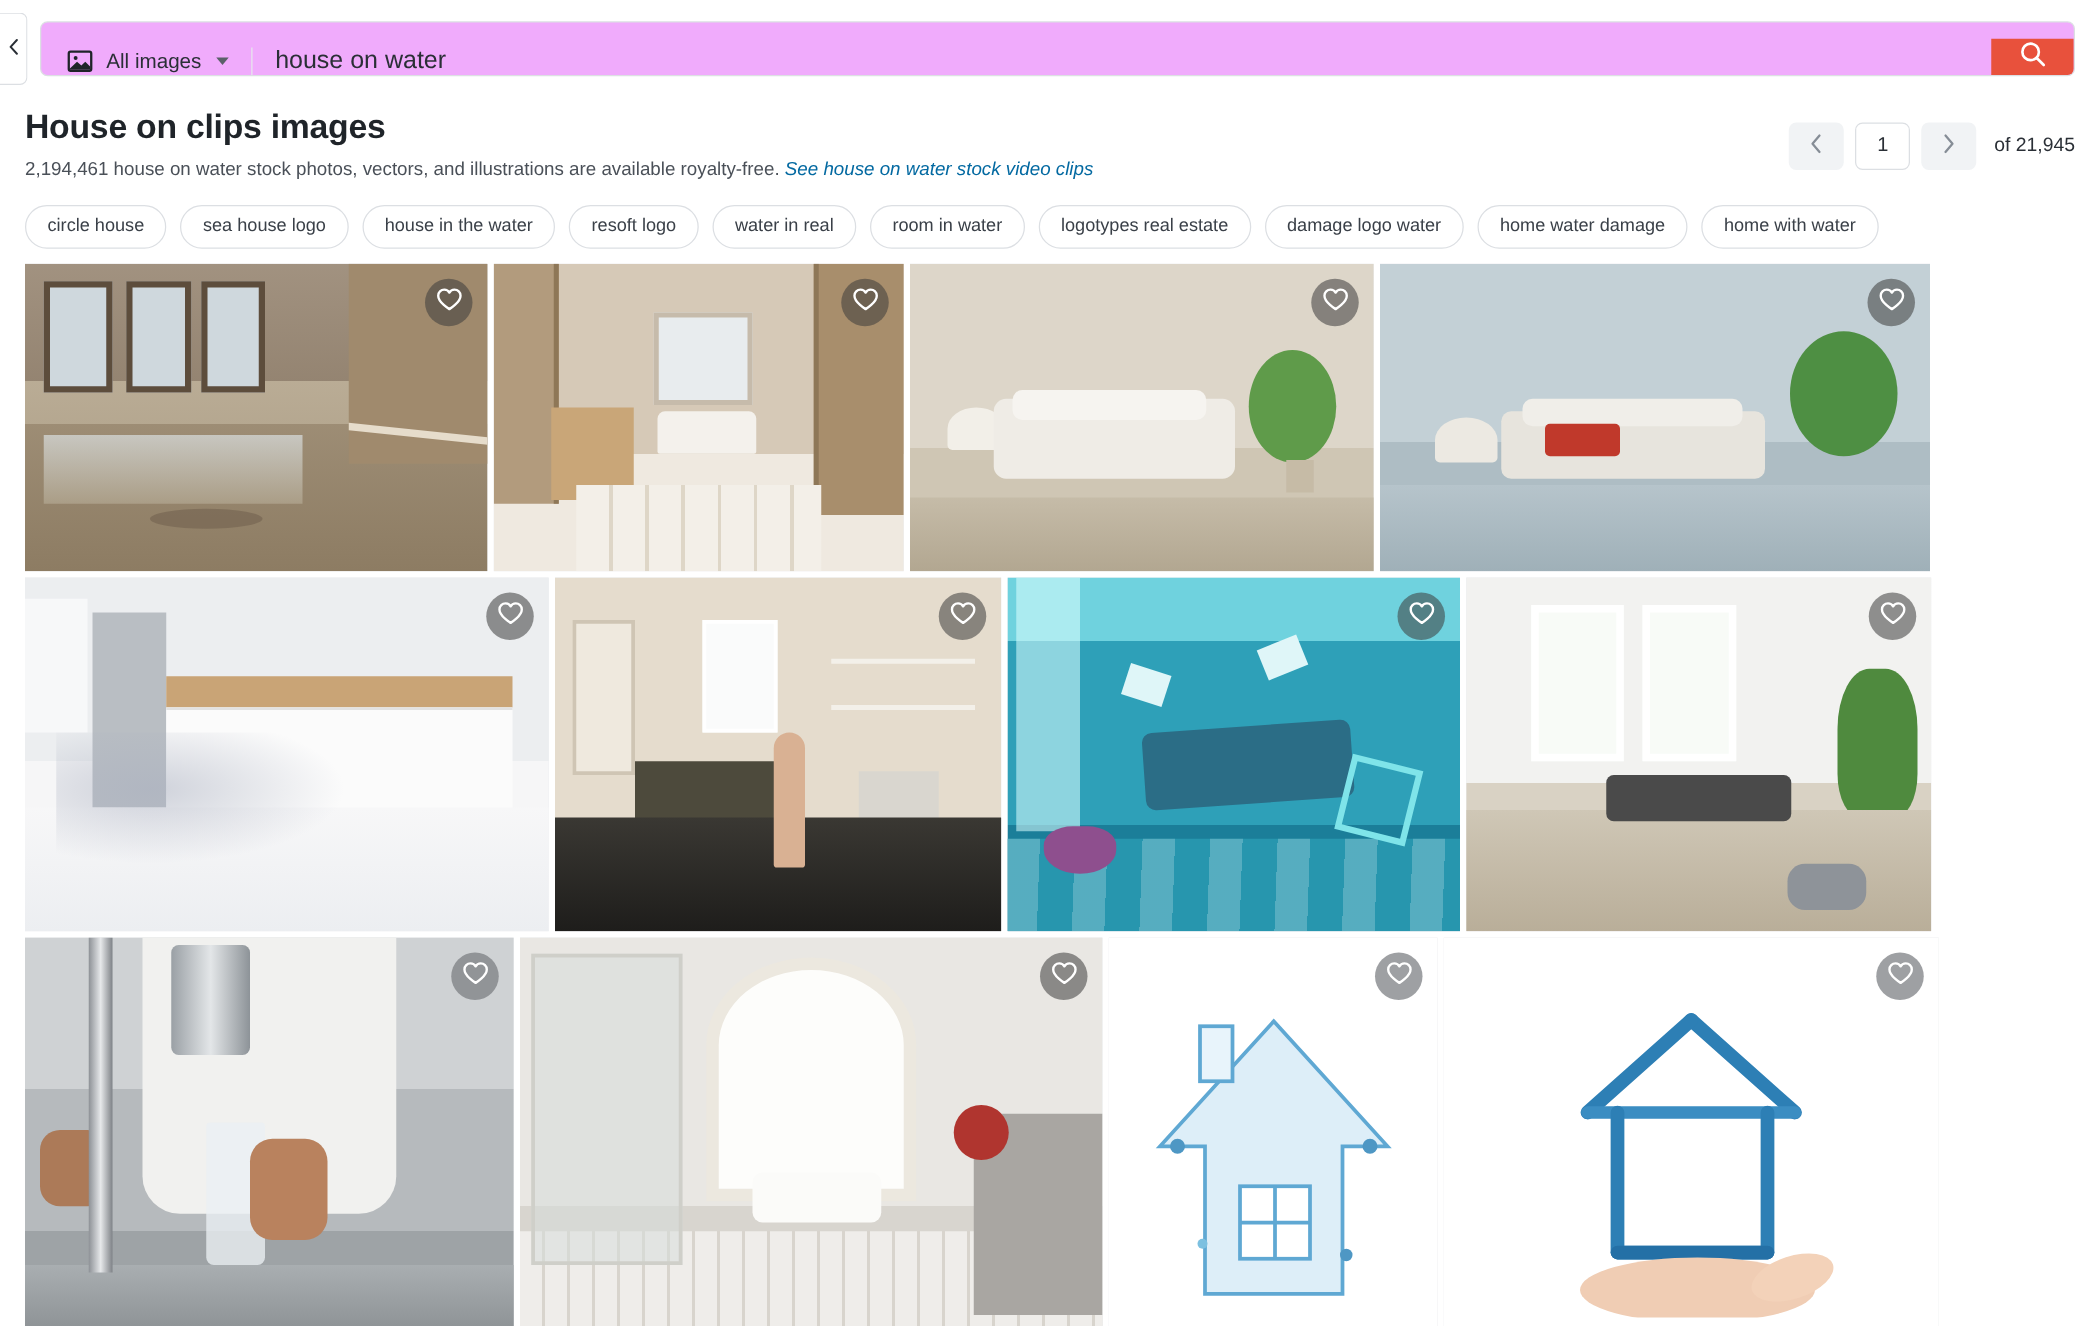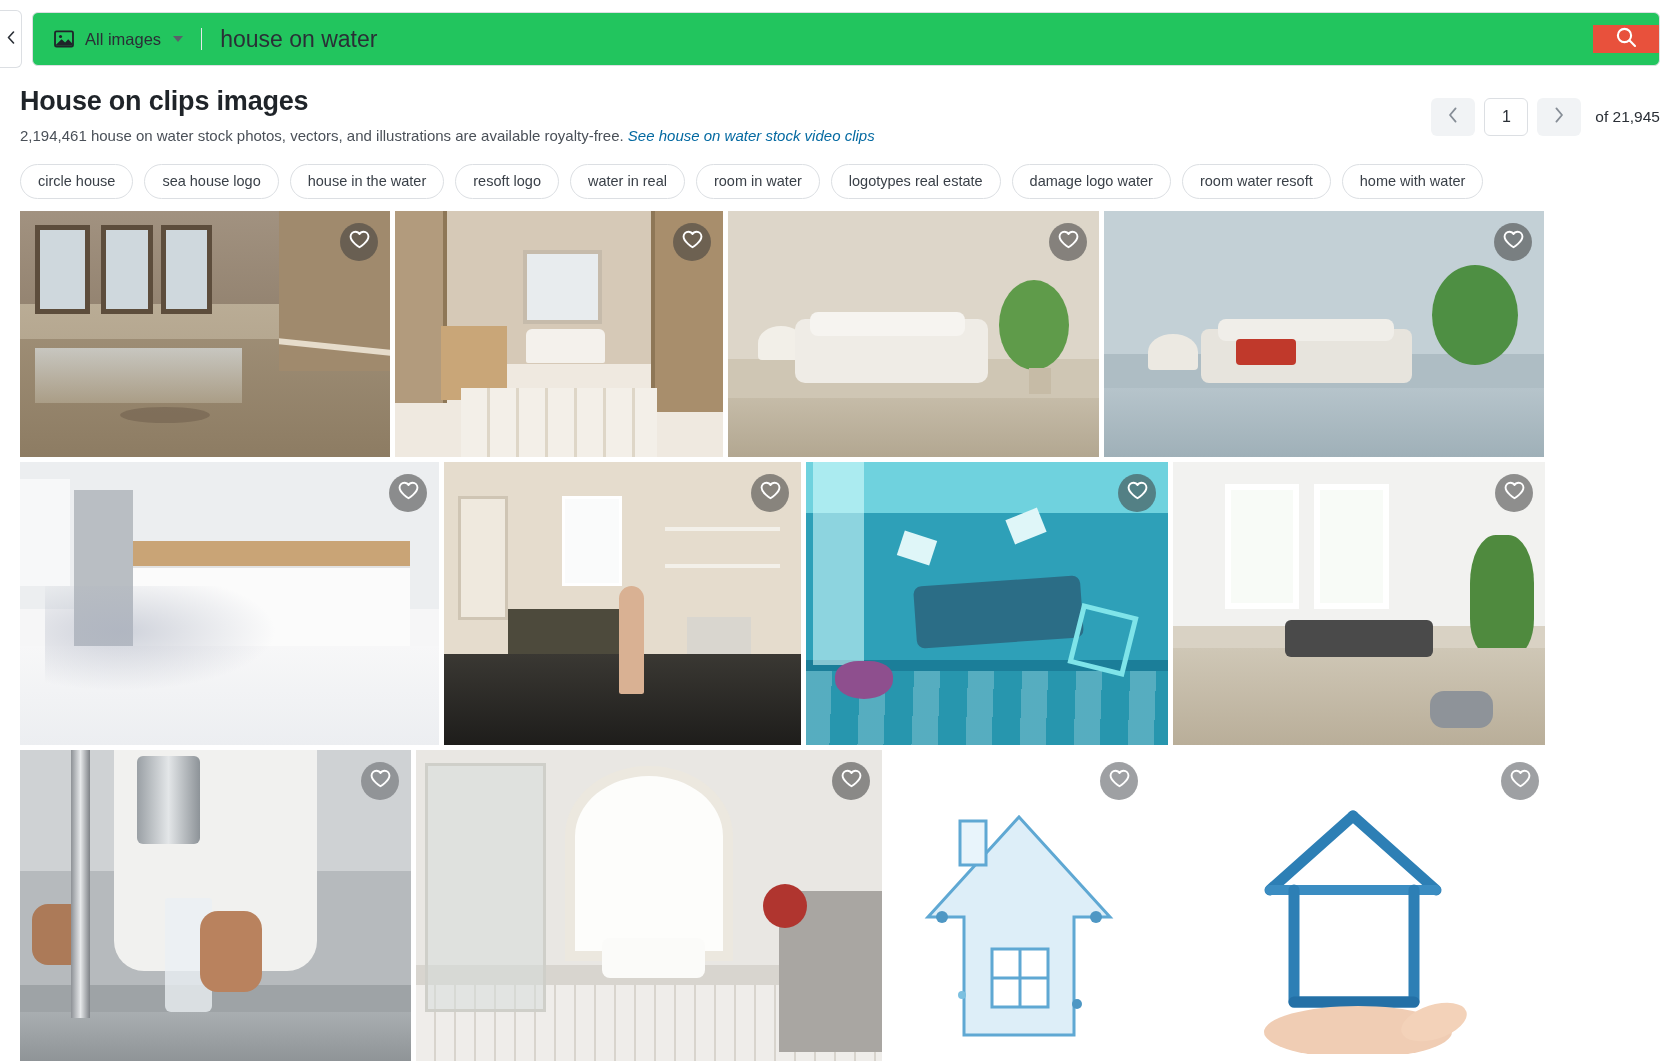--- a/index.html
+++ b/index.html
@@ -34,26 +34,26 @@
     align-items: center;
     justify-content: center;
     color: #2a2f36;
     font-size: 13px;
     cursor: pointer;
     flex: 0 0 auto;
   }
   .search-shell {
     flex: 1 1 auto;
     display: flex;
-    align-items: center;
-    height: 54px;
+    align-items: flex-end;
+    height: 44px;
     border: 1px solid #dcdfe3;
     border-radius: 6px;
     overflow: hidden;
-    background: #22c55e;
+    background: #f0abfc;
   }
   .img-type-select {
     display: flex;
     align-items: center;
     gap: 10px;
     padding: 0 18px 0 20px;
     border-right: 1px solid #e6e8eb;
     cursor: pointer;
     white-space: nowrap;
     font-size: 16.5px;
@@ -64,21 +64,21 @@
     width: 0; height: 0;
     border-left: 5px solid transparent;
     border-right: 5px solid transparent;
     border-top: 6px solid #5a6069;
     margin-left: 2px;
   }
   .search-input {
     flex: 1 1 auto;
     border: none;
     outline: none;
-    font-size: 23px;
+    font-size: 20px;
     font-family: "Liberation Sans", sans-serif;
     color: #2a2f36;
     padding: 0 18px;
     background: transparent;
   }
   .search-submit {
     width: 66px;
     border: none;
     background: #e8513c;
     display: flex;
@@ -400,21 +400,21 @@
 
 <div class="chips">
     <div class="chip">circle house</div>
     <div class="chip">sea house logo</div>
     <div class="chip">house in the water</div>
     <div class="chip">resoft logo</div>
     <div class="chip">water in real</div>
     <div class="chip">room in water</div>
     <div class="chip">logotypes real estate</div>
     <div class="chip">damage logo water</div>
-    <div class="chip">room water resoft</div>
+    <div class="chip">home water damage</div>
     <div class="chip">home with water</div>
   </div>
 
 <div class="grid">
     <div class="grid-row">
       <div class="tile" title="Flooded hallway with standing water reflecting windows" style="width: 370px; height: 246px;">
         <div class="art a-hall">
           <div class="wall-r"></div>
           <div class="base"></div>
           <div class="win" style="left:4%;width:15%"></div>

